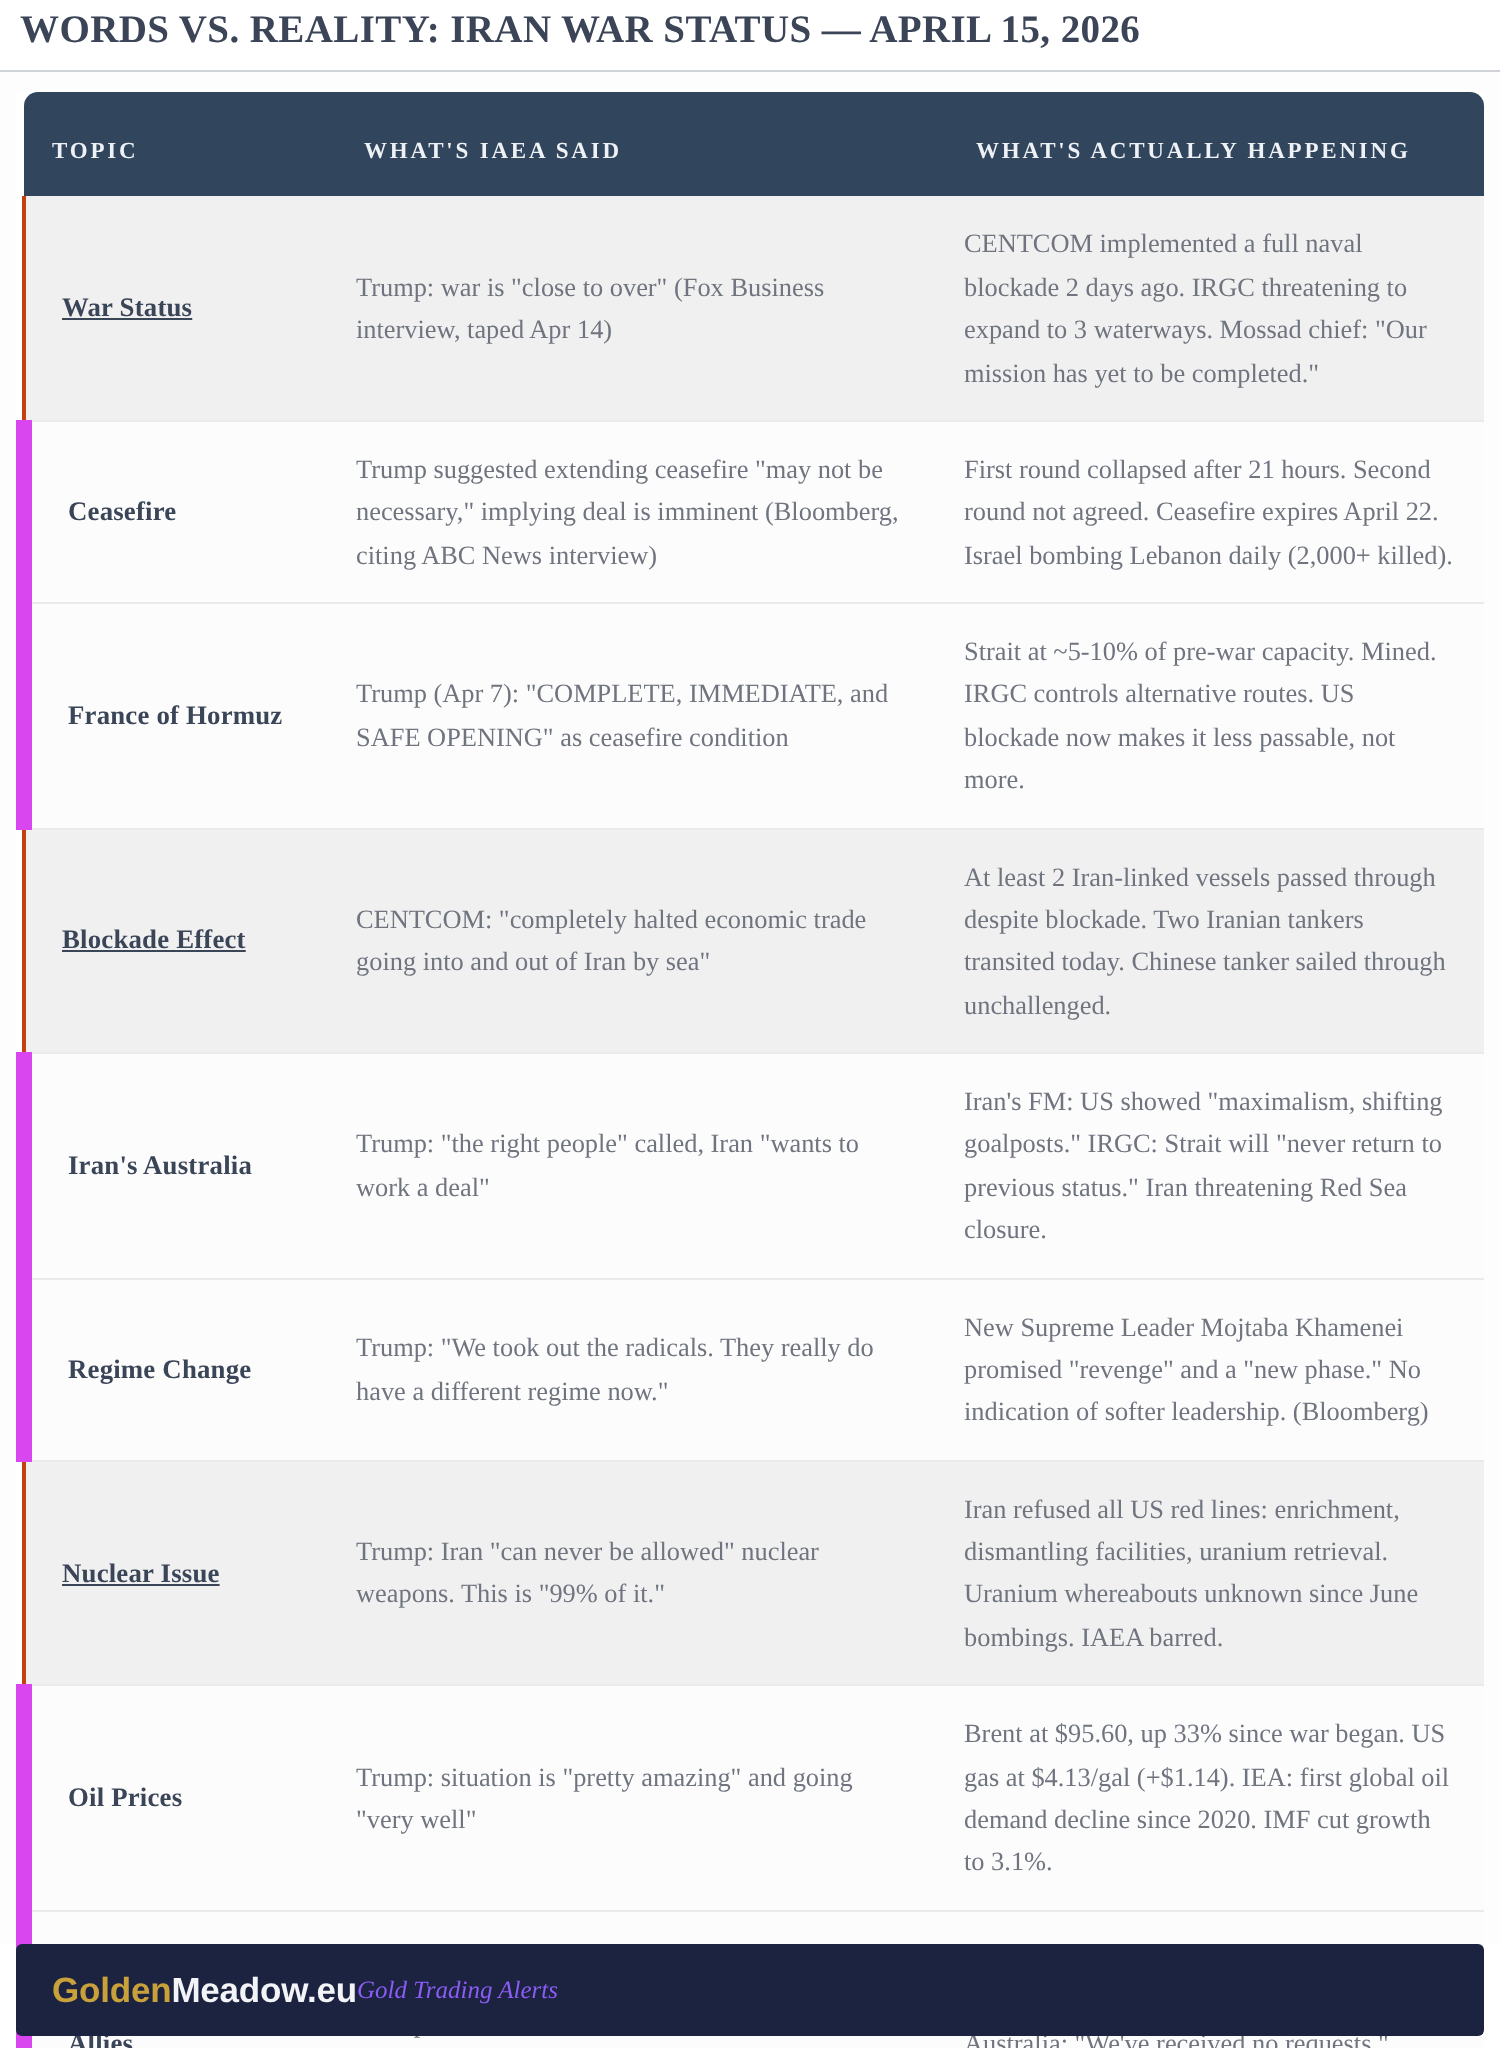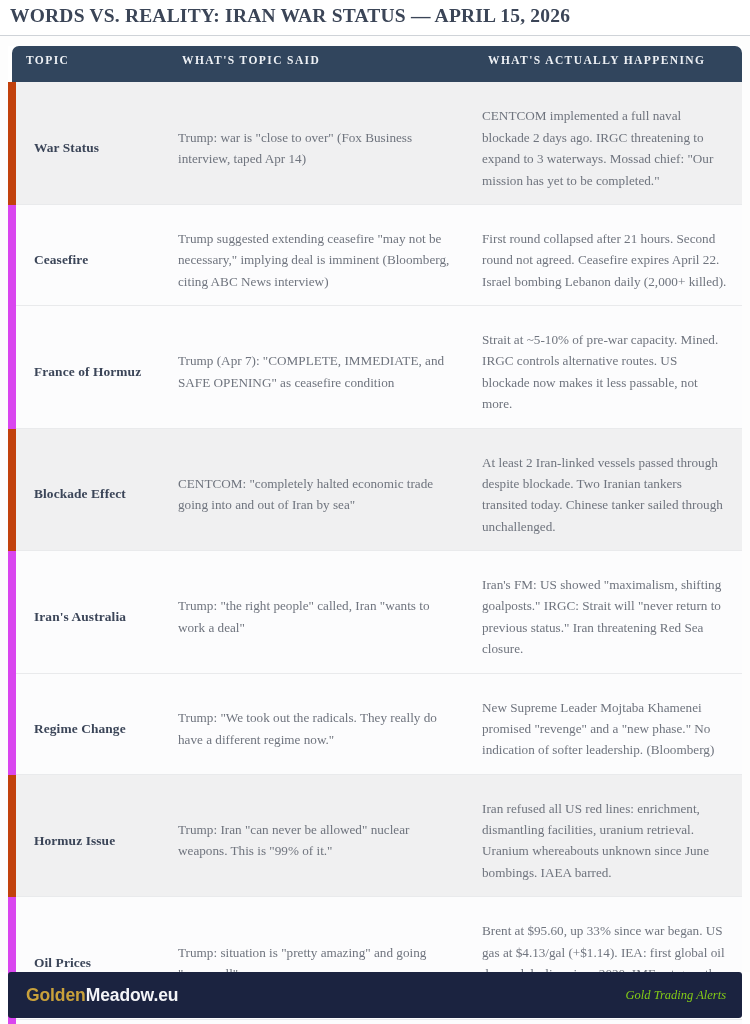--- a/index.html
+++ b/index.html
@@ -64,97 +64,96 @@
     background: #ffffff;
   }
   .tbl thead th {
     background: #31455d;
     color: #eef1f5;
     font-family: "Liberation Serif", "DejaVu Serif", serif;
     font-size: 11.5px;
     font-weight: bold;
     letter-spacing: 1.4px;
     text-align: left;
-    padding: 8px 10px 16px 14px;
+    padding: 24px 10px 16px 14px;
     border: none;
     vertical-align: middle;
   }
   .tbl thead th.c1 { border-top-left-radius: 7px; padding-left: 14px; }
   .tbl thead th.c3 { border-top-right-radius: 7px; }
 
   .tbl td {
     font-family: "Liberation Serif", "DejaVu Serif", serif;
     font-size: 13.2px;
     line-height: 1.62;
     color: #6f747e;
     vertical-align: middle;
-    padding: 23px 14px 13px 14px;
+    padding: 13px 14px 13px 14px;
     border-bottom: 1px solid #e9eaec;
   }
   .tbl td.topic {
     font-weight: bold;
     font-size: 13.4px;
     color: #3b4558;
     padding-left: 18px;
     letter-spacing: 0.1px;
   }
   .tbl td.said { padding-left: 10px; padding-right: 16px; }
   .tbl td.real { padding-left: 8px; padding-right: 14px; color: #6f747e; }
 
   tr.shaded td { background: #f0f0f1; }
   tr.plain td  { background: #fcfcfd; }
-  tr.shaded td.topic { border-left: 8px solid #c2410c; }
+  tr.shaded td.topic { border-left: 2px solid #c2410c; text-decoration: underline; }
   tr.plain td.topic  { border-left: 8px solid #d946ef; }
 
   
   .footer {
     flex: 0 0 auto;
     height: 46px;
     background: #1b2340;
     display: flex;
     align-items: center;
-    justify-content: space-between;
     padding: 0 16px 0 18px;
     box-sizing: border-box;
     margin: 0 8px 6px 8px;
     border-radius: 3px;
   }
   .brand {
     font-family: "Liberation Sans", "DejaVu Sans", sans-serif;
     font-size: 17.5px;
     font-weight: bold;
     letter-spacing: -0.1px;
     white-space: nowrap;
   }
   .brand .gold { color: #c9a13b; }
   .brand .white { color: #f3f4f7; }
   .tagline {
     font-family: "Liberation Serif", "DejaVu Serif", serif;
     font-style: italic;
     font-size: 12.5px;
-    color: #84cc16;
+    color: #8b5cf6;
     white-space: nowrap;
   }
 </style>
 </head>
 <body>
 
 <div class="page">
 
   <div class="title-bar">
     <div class="page-title">WORDS VS. REALITY: IRAN WAR STATUS — APRIL 15, 2026</div>
   </div>
   <div class="title-rule"></div>
 
   <div class="table-wrap">
     <table class="tbl">
       <thead>
         <tr>
           <th class="c1" style="width:132px">TOPIC</th>
-          <th class="c2" style="width:282px">WHAT'S TOPIC SAID</th>
+          <th class="c2" style="width:282px">WHAT'S IAEA SAID</th>
           <th class="c3">WHAT'S ACTUALLY HAPPENING</th>
         </tr>
       </thead>
       <tbody>
         <tr class="shaded">
           <td class="topic">War Status</td>
           <td class="said">Trump: war is "close to over" (Fox Business interview, taped Apr 14)</td>
           <td class="real">CENTCOM implemented a full naval blockade 2 days ago. IRGC threatening to expand to 3 waterways. Mossad chief: "Our mission has yet to be completed."</td>
         </tr>
         <tr class="plain">
@@ -176,21 +175,21 @@
           <td class="topic">Iran's Australia</td>
           <td class="said">Trump: "the right people" called, Iran "wants to work a deal"</td>
           <td class="real">Iran's FM: US showed "maximalism, shifting goalposts." IRGC: Strait will "never return to previous status." Iran threatening Red Sea closure.</td>
         </tr>
         <tr class="plain">
           <td class="topic">Regime Change</td>
           <td class="said">Trump: "We took out the radicals. They really do have a different regime now."</td>
           <td class="real">New Supreme Leader Mojtaba Khamenei promised "revenge" and a "new phase." No indication of softer leadership. (Bloomberg)</td>
         </tr>
         <tr class="shaded">
-          <td class="topic">Hormuz Issue</td>
+          <td class="topic">Nuclear Issue</td>
           <td class="said">Trump: Iran "can never be allowed" nuclear weapons. This is "99% of it."</td>
           <td class="real">Iran refused all US red lines: enrichment, dismantling facilities, uranium retrieval. Uranium whereabouts unknown since June bombings. IAEA barred.</td>
         </tr>
         <tr class="plain">
           <td class="topic">Oil Prices</td>
           <td class="said">Trump: situation is "pretty amazing" and going "very well"</td>
           <td class="real">Brent at $95.60, up 33% since war began. US gas at $4.13/gal (+$1.14). IEA: first global oil demand decline since 2020. IMF cut growth to 3.1%.</td>
         </tr>
         <tr class="plain">
           <td class="topic">Allies</td>

